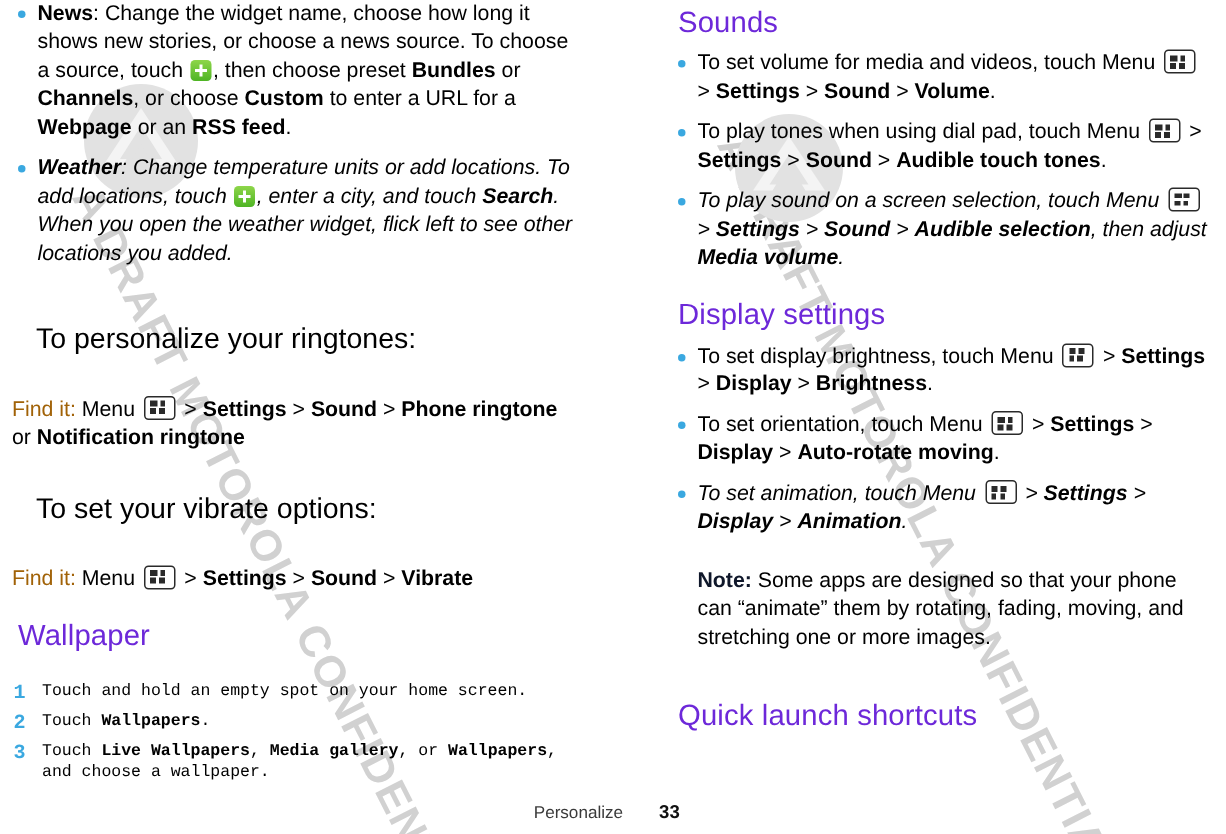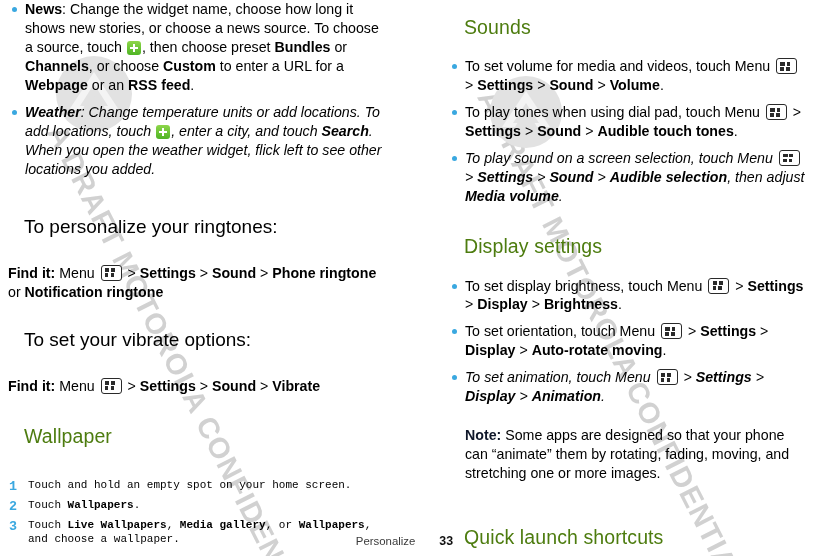--- a/index.html
+++ b/index.html
@@ -51,24 +51,24 @@
     box-sizing: border-box;
   }
   .col {
     position: absolute;
     top: 0;
   }
   .col-left  { left: 8px;  width: 380px; }
   .col-right { left: 448px; width: 362px; }
 
   h2.section {
-    color: #4d7c0f;
+    color: #6d28d9;
     font-size: 19.5px;
     font-weight: 400;
-    margin: 16px;
+    margin: 4px;
     padding: 0;
     line-height: 1.15;
     letter-spacing: .1px;
   }
   .sec-ringtones  { margin-top: 2px; }
   .para {
     font-size: 19px;
     line-height: 1.33;
     margin: 16px;
     padding: 0;
@@ -129,22 +129,22 @@
     color: #3aa8e0;
     font-weight: 700;
     font-size: 13.4px;
   }
 
   .findit {
     font-size: 14.2px;
     line-height: 1.33;
   }
   .findit .lbl {
-    color: #000000;
-    font-weight: 700;
+    color: #a16207;
+    font-weight: 400;
   }
   .note .lbl {
     color: #0f172a;
     font-weight: 700;
   }
   .note {
     font-size: 14.2px;
     line-height: 1.335;
     padding-left: 17px;
   }

